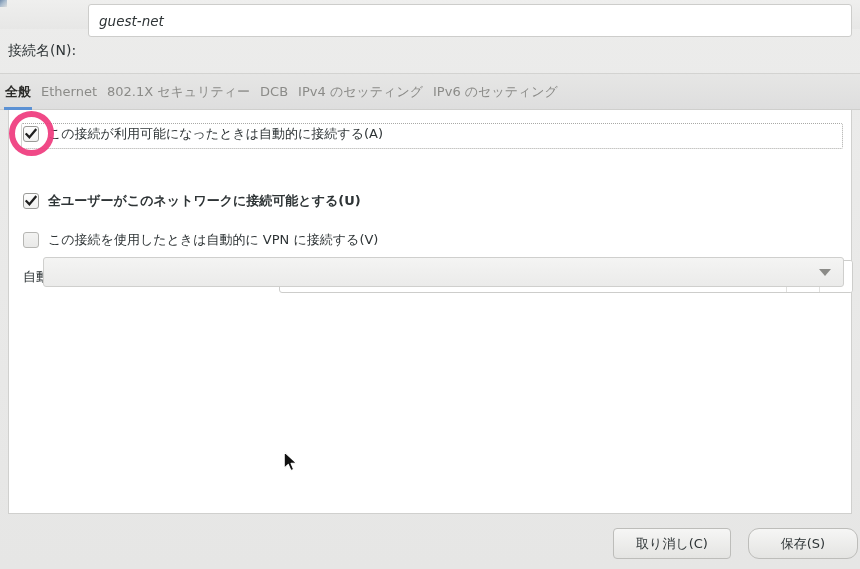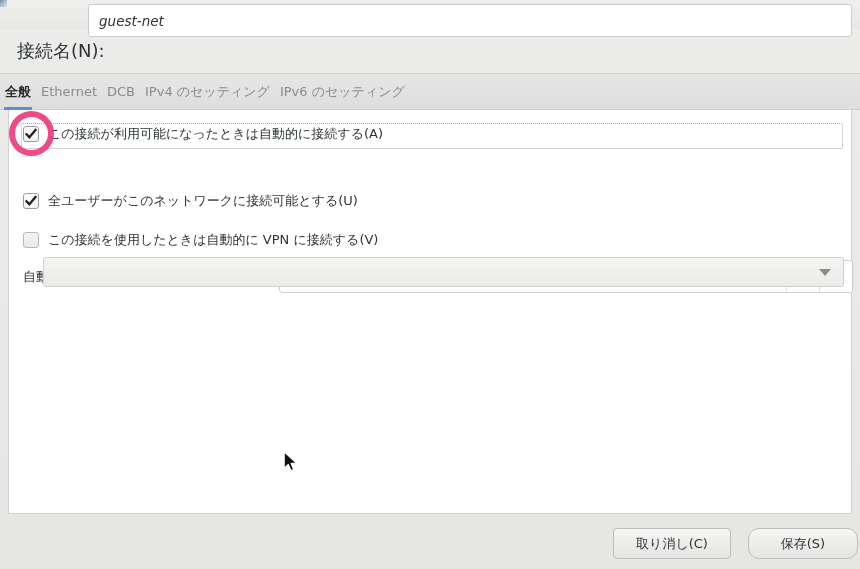--- a/index.html
+++ b/index.html
@@ -41,22 +41,22 @@
 
   
   .name-row {
     position: absolute;
     left: 0; top: 30px;
     width: 860px; height: 42px;
     display: flex; align-items: center;
   }
   .name-label {
     width: 88px;
-    padding-left: 17px;
-    font-size: 18px;
+    padding-left: 8px;
+    font-size: 14px;
     color: #2e3436;
     white-space: nowrap;
   }
   .name-input {
     position: absolute;
     left: 88px; top: 4px;
     width: 764px; height: 33px;
     background: #ffffff;
     border: 1px solid #cdcdcb;
     border-radius: 3px;
@@ -244,20 +244,21 @@
   <div class="name-row">
     <div class="name-label">接続名(N):</div>
   </div>
   <div class="name-input">
     <span>guest-net</span>
   </div>
 
   <div class="tabbar">
     <div class="tab active">全般</div>
     <div class="tab">Ethernet</div>
+    <div class="tab">802.1X セキュリティー</div>
     <div class="tab">DCB</div>
     <div class="tab">IPv4 のセッティング</div>
     <div class="tab">IPv6 のセッティング</div>
   </div>
 
   <div class="panel">
 
     <div class="focusring" style="left:12px; top:13px; width:822px; height:26px;"></div>
 
     <div class="row" style="left:14px; top:15px;">
@@ -269,21 +270,21 @@
       <span class="cb-label">この接続が利用可能になったときは自動的に接続する(A)</span>
     </div>
 
     <div class="spin-label">自動アクティベーションの接続優先度(P)</div>
     <div class="spin-wrap">
       <div class="spin-value">0</div>
       <div class="spin-btn">−</div>
       <div class="spin-btn">+</div>
     </div>
 
-    <div class="row" style="left:14px; top:82px;">
+    <div class="row" style="left:14px; top:82px;font-weight:bold;">
       <span class="cb">
         <svg width="12" height="12" viewBox="0 0 12 12" aria-hidden="true">
           <path d="M1.5 6.2 L4.4 9.3 L10.6 1.9" fill="none" stroke="#1f1f1f" stroke-width="2.2" stroke-linecap="square" stroke-linejoin="miter"></path>
         </svg>
       </span>
       <span class="cb-label">全ユーザーがこのネットワークに接続可能とする(U)</span>
     </div>
 
     <div class="row" style="left:14px; top:121px;">
       <span class="cb unchecked"></span>

